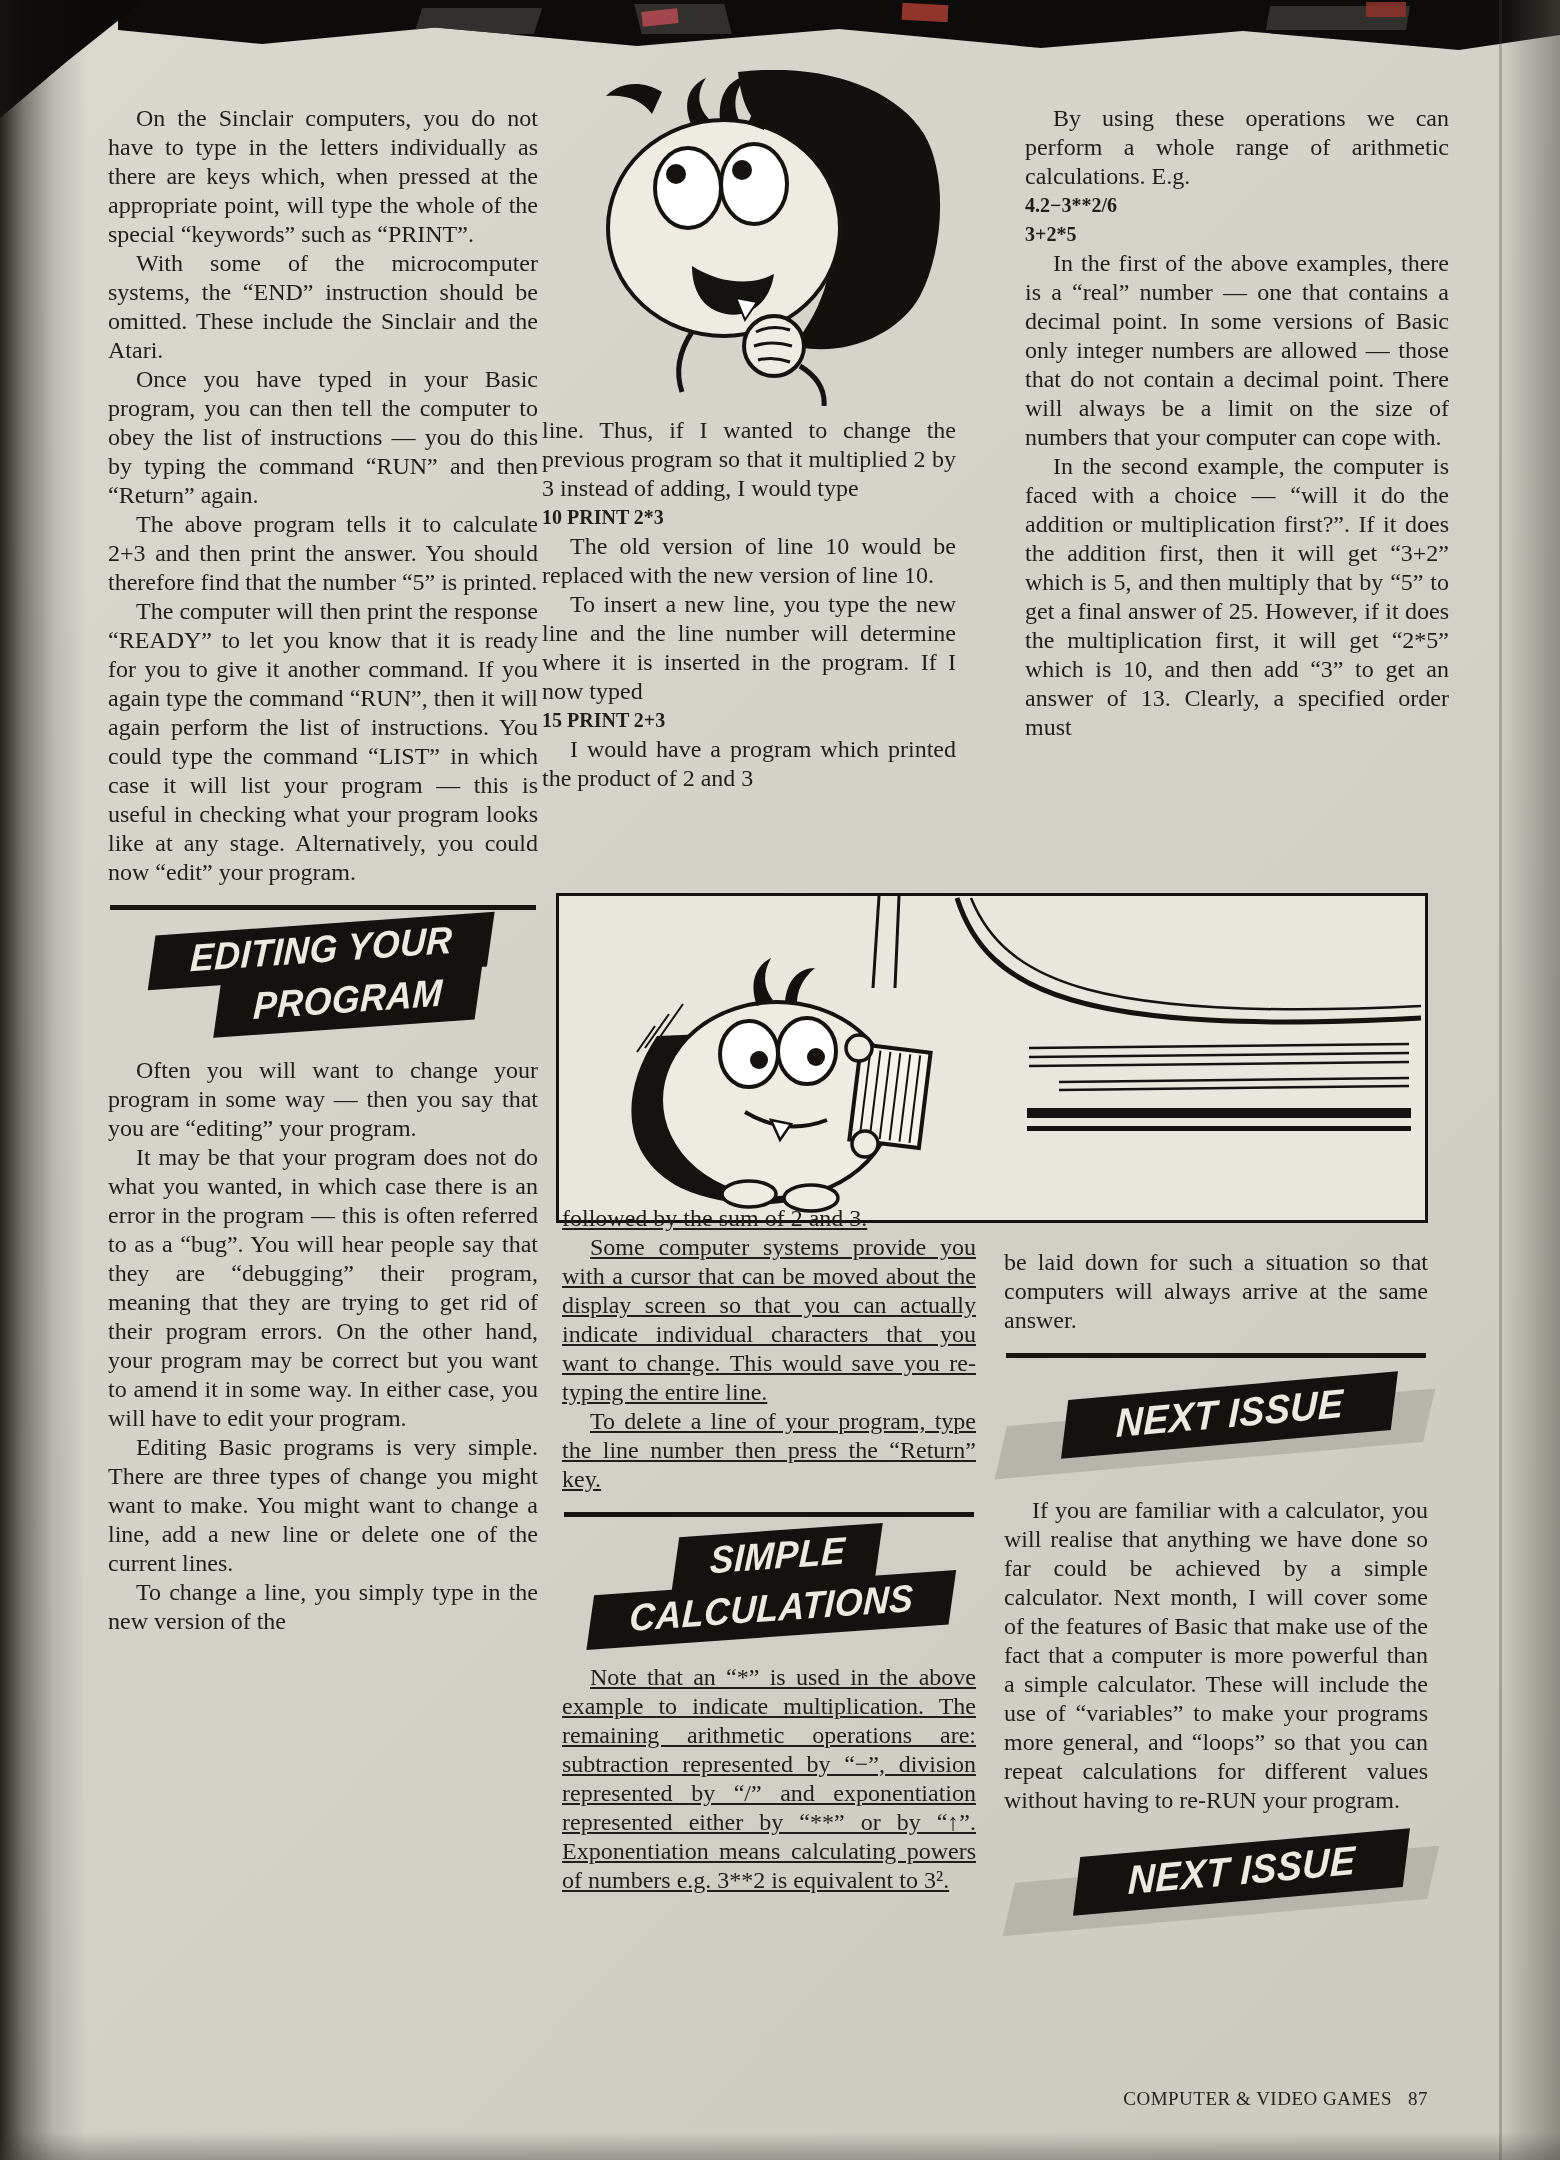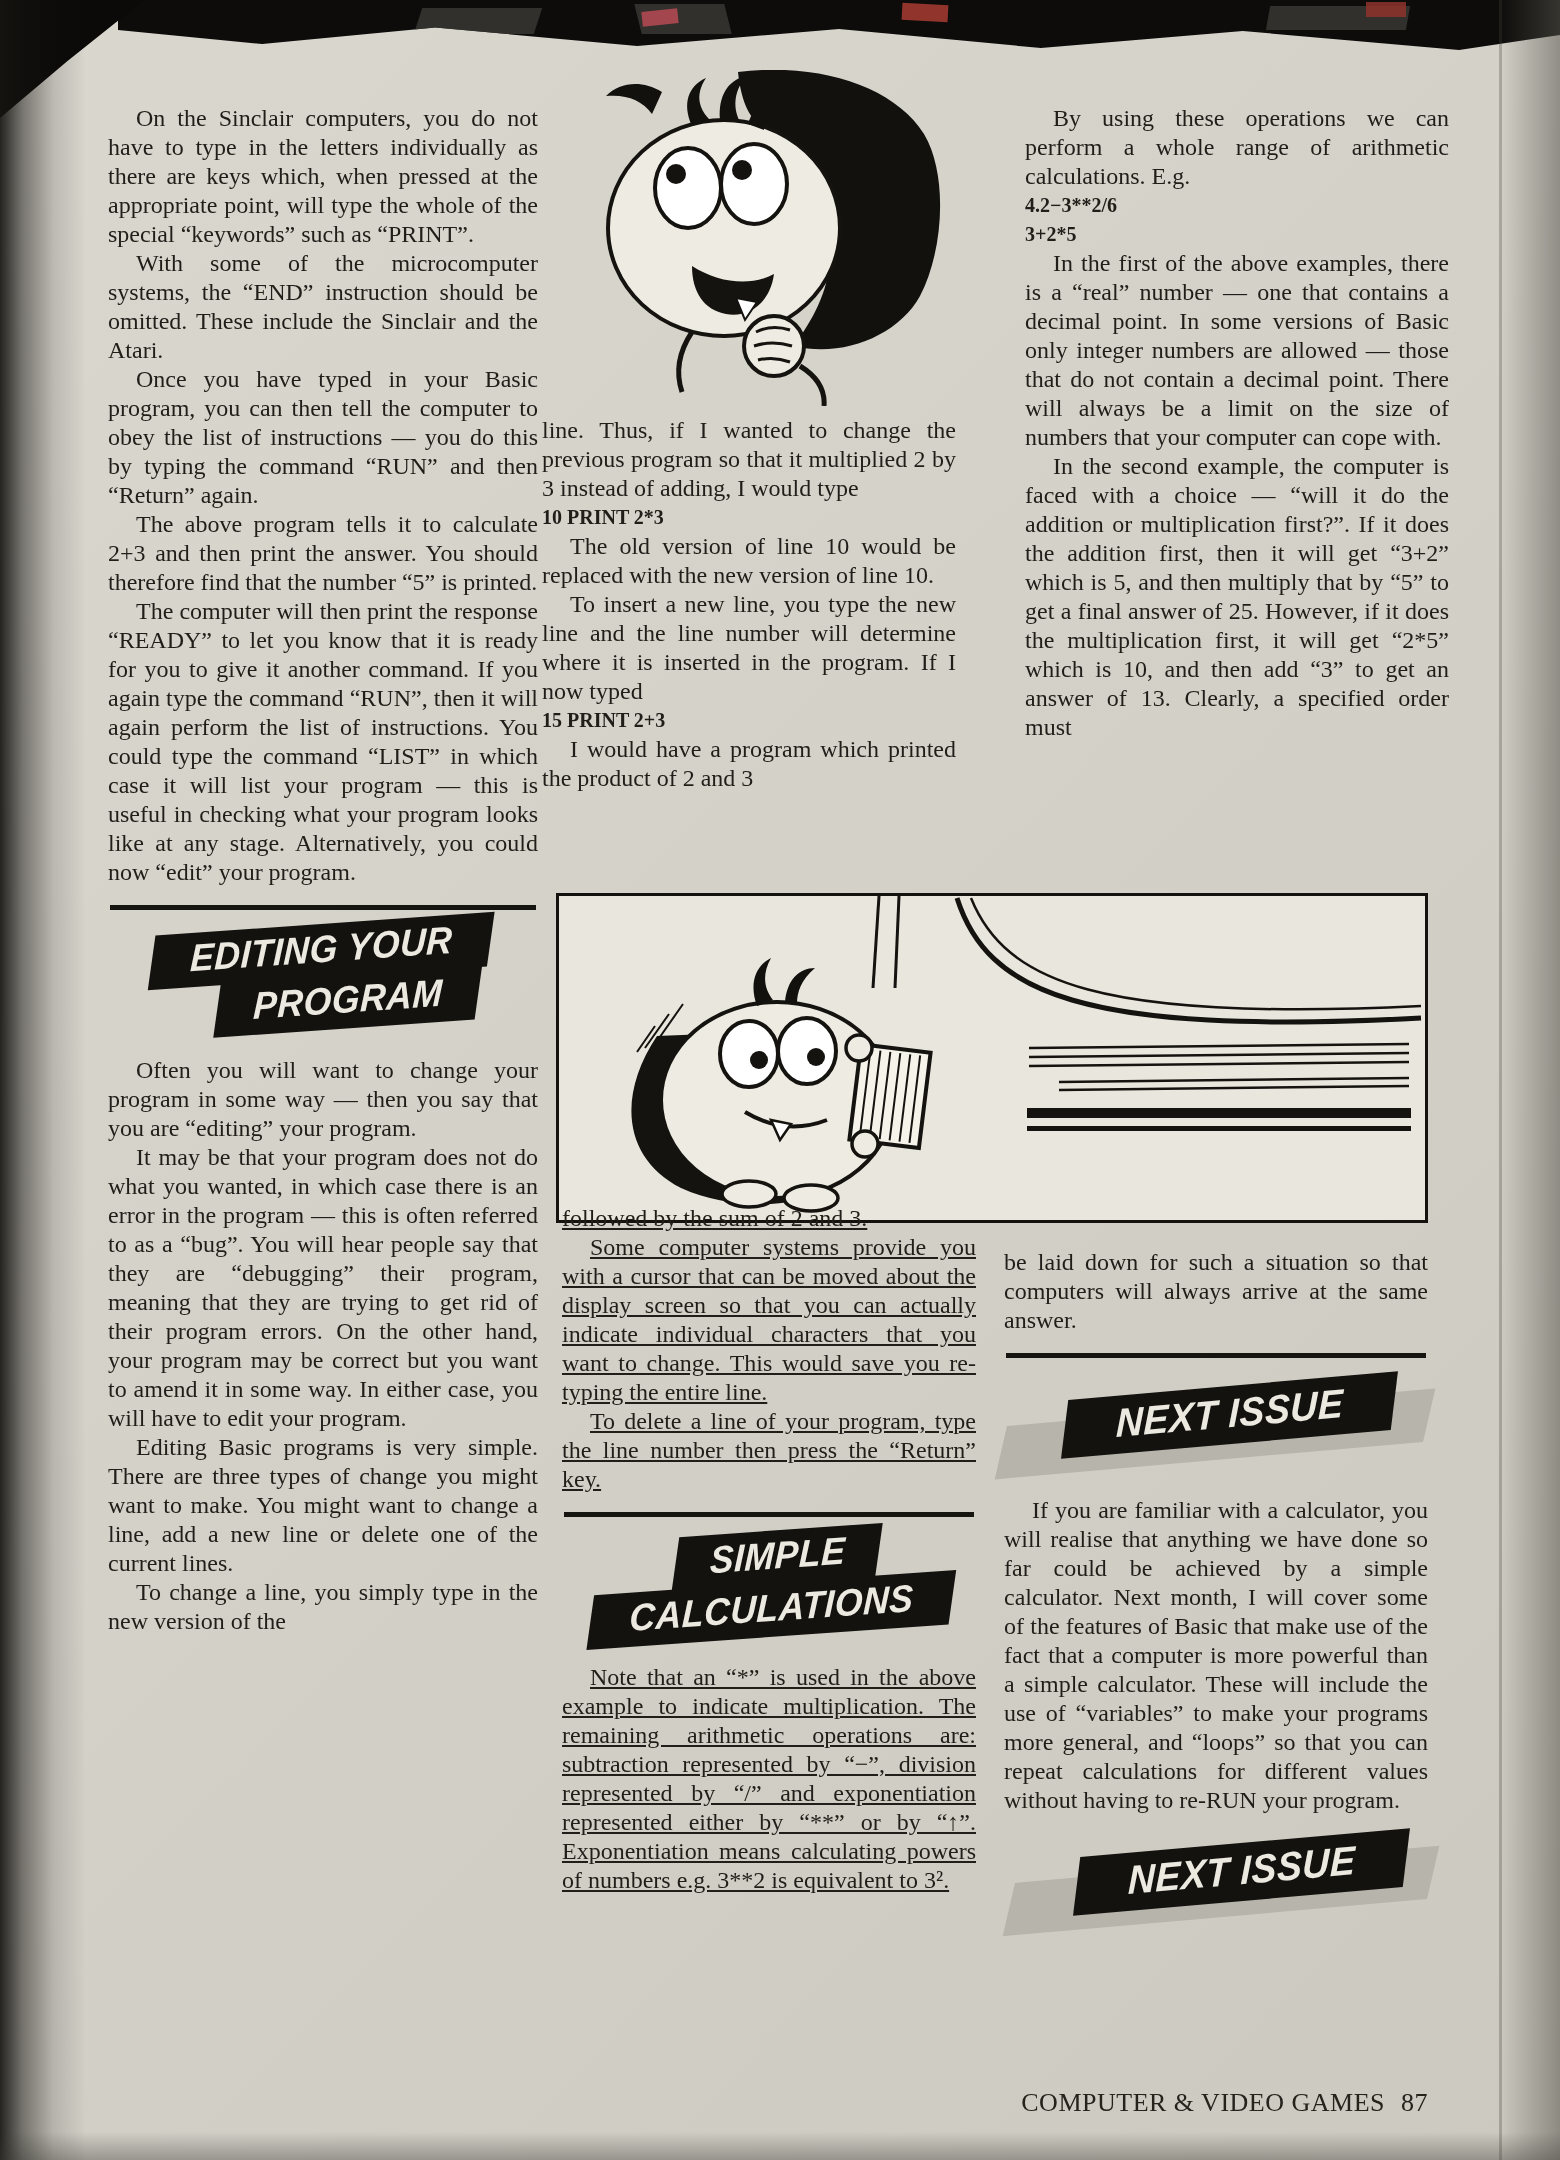--- a/index.html
+++ b/index.html
@@ -62,21 +62,21 @@
   .banner-ni.second .gray-band { top:40px; left:4px; right:-6px; }
   .banner-ni.second .bbar { left:72px; top:18px; }
 
   
   .illo1 { width:414px; height:336px; margin-bottom:10px; }
   #wide-illo { position:absolute; left:556px; top:893px; width:872px; height:330px;
     border:3px solid #14120e; background:#e9e6dd; }
 
   
   #footer { position:absolute; left:1004px; top:2088px; width:424px; text-align:right;
-    font-size:26px; letter-spacing:.5px; color:#26231d; }
+    font-size:19px; letter-spacing:.5px; color:#26231d; }
   #footer .pageno { margin-left:16px; }
 </style>
 </head>
 <body>
 
 <div class="page">
 
   <div class="strip-main">
     <div class="strip-ghost g1"></div>
     <div class="strip-ghost g2"></div>

